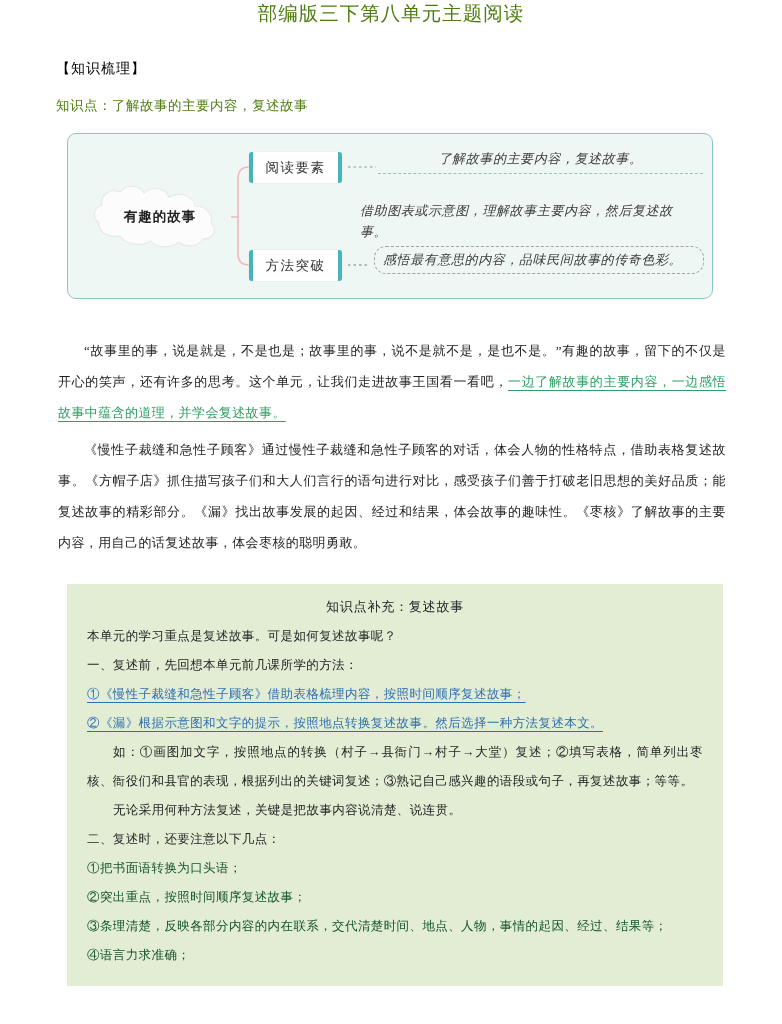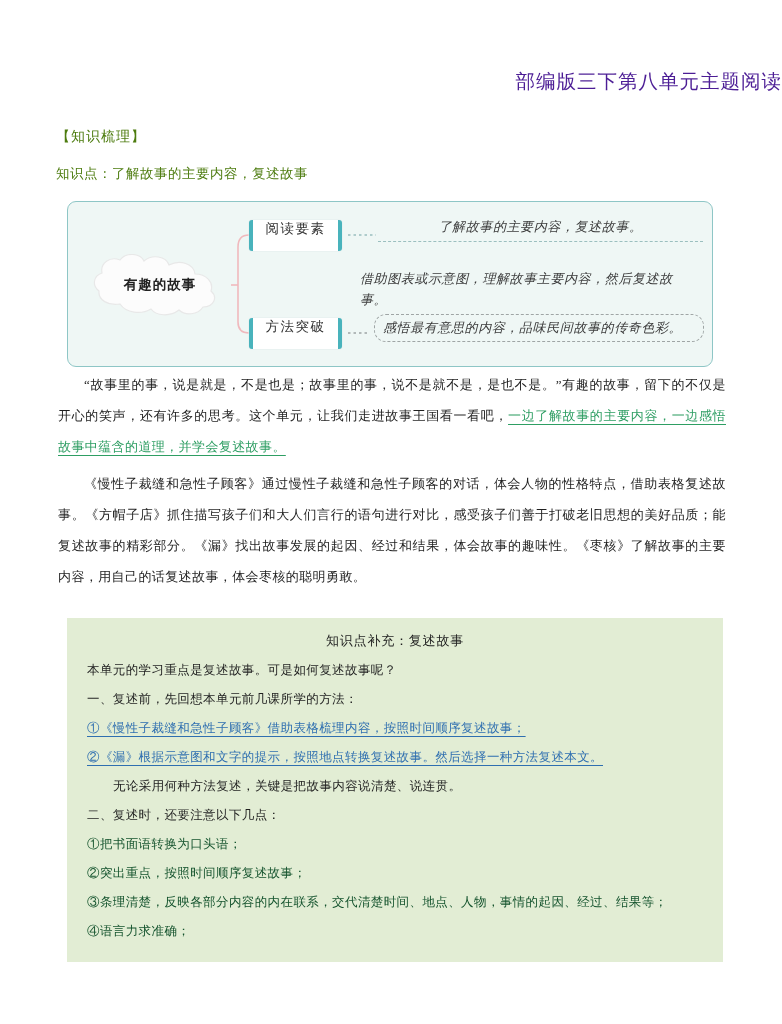--- a/index.html
+++ b/index.html
@@ -19,35 +19,34 @@
   .page {
     position: relative;
     width: 782px;
     height: 1024px;
     padding: 0;
     box-sizing: border-box;
   }
 
   
   .doc-title {
-    text-align: right;
+    text-align: center;
     font-size: 19.5px;
     letter-spacing: 1px;
-    color: #4c1d95;
+    color: #4d7c0f;
     margin: 0;
-    padding-top: 68px;
     font-weight: normal;
     font-family: "Liberation Serif", "DejaVu Serif", serif;
   }
 
   
   .section-heading {
     margin: 33px 0 0 56px;
     font-size: 14px;
-    color: #4d7c0f;
+    color: #000000;
     letter-spacing: 1px;
   }
   .kp-line {
     margin: 19px 0 0 56px;
     font-size: 13.5px;
     color: #4d7c0f;
     letter-spacing: 0.5px;
   }
 
   
@@ -93,20 +92,21 @@
   }
 
   .node-box {
     position: absolute;
     background: #ffffff;
     box-sizing: border-box;
     border-left: 4.5px solid #49b3bc;
     border-right: 4.5px solid #49b3bc;
     border-radius: 3px;
     display: flex;
+    align-items: center;
     justify-content: center;
     font-size: 13.5px;
     color: #333;
     letter-spacing: 1.5px;
     font-family: "Liberation Sans", sans-serif;
     box-shadow: 0 0 0 0.5px #e3eeee;
   }
   .node-reading { left: 181px; top: 18px;  width: 93px; height: 31px; }
   .node-method  { left: 181px; top: 116px; width: 93px; height: 31px; }
 
@@ -139,21 +139,21 @@
   
   .para {
     margin: 0 56px 0 58px;
     font-size: 13px;
     line-height: 31px;
     text-align: justify;
     text-indent: 26px;
     letter-spacing: 0.4px;
     color: #1f1f1f;
   }
-  .para-1 { margin-top: 2px; }
+  .para-1 { margin-top: 36px; }
   .para-2 { margin-top: 6px; }
   .u-green {
     color: #2e9e63;
     text-decoration: underline;
     text-underline-offset: 4px;
   }
 
   
   .green-box {
     margin: 26px 0 0 67px;
@@ -249,20 +249,21 @@
   <div class="green-box">
     <div class="gb-title">知识点补充：复述故事</div>
 
     <p class="gb-line">本单元的学习重点是复述故事。可是如何复述故事呢？</p>
 
     <p class="gb-line">一、复述前，先回想本单元前几课所学的方法：</p>
 
     <p class="gb-line gb-blue">①《慢性子裁缝和急性子顾客》借助表格梳理内容，按照时间顺序复述故事；</p>
     <p class="gb-line gb-blue">②《漏》根据示意图和文字的提示，按照地点转换复述故事。然后选择一种方法复述本文。</p>
 
+    <p class="gb-line gb-indent">如：①画图加文字，按照地点的转换（村子→县衙门→村子→大堂）复述；②填写表格，简单列出枣核、衙役们和县官的表现，根据列出的关键词复述；③熟记自己感兴趣的语段或句子，再复述故事；等等。</p>
 
     <p class="gb-line gb-indent">无论采用何种方法复述，关键是把故事内容说清楚、说连贯。</p>
 
     <p class="gb-line">二、复述时，还要注意以下几点：</p>
 
     <p class="gb-line gb-green">①把书面语转换为口头语；</p>
     <p class="gb-line gb-green">②突出重点，按照时间顺序复述故事；</p>
     <p class="gb-line gb-green">③条理清楚，反映各部分内容的内在联系，交代清楚时间、地点、人物，事情的起因、经过、结果等；</p>
     <p class="gb-line gb-green">④语言力求准确；</p>
   </div>

